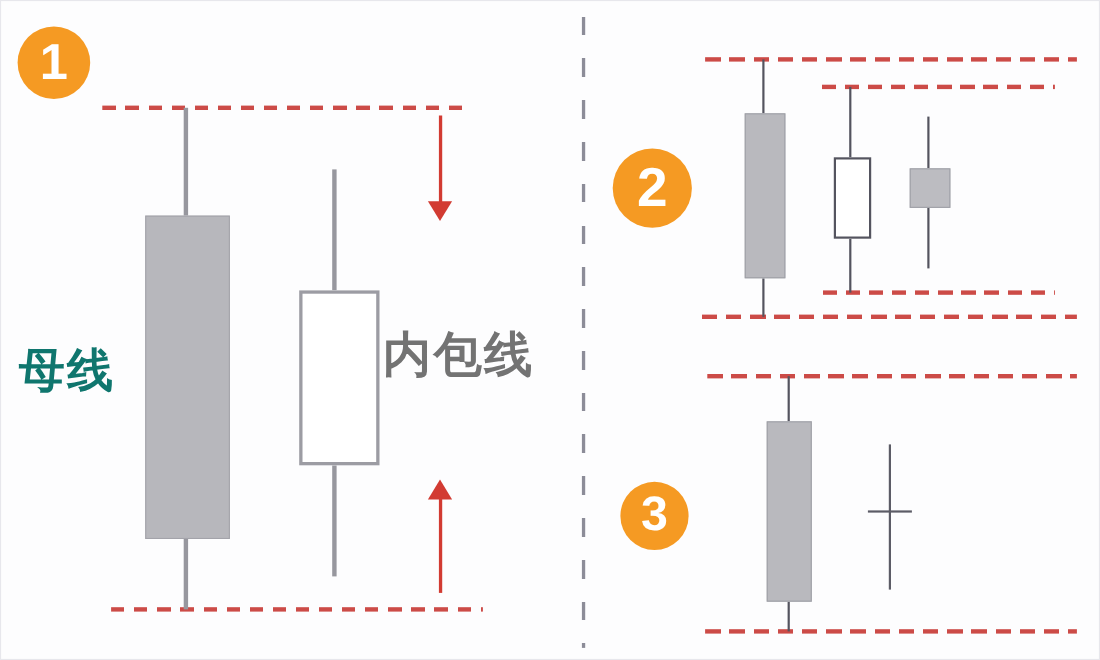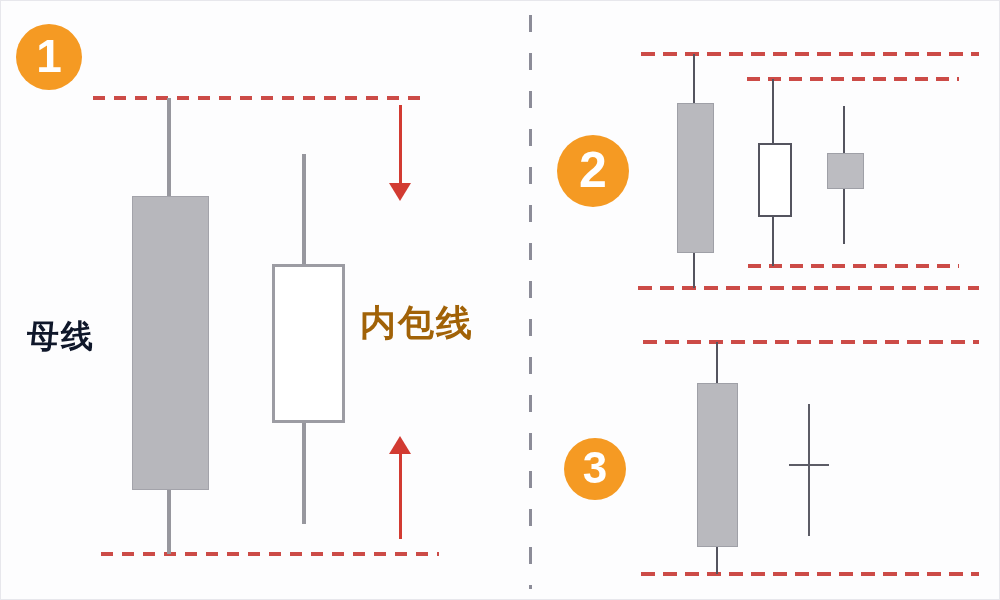--- a/index.html
+++ b/index.html
@@ -52,22 +52,22 @@
     <div class="abs" style="left: 301px; top: 153px; width: 4px; height: 110px; background: rgb(151, 151, 158);"></div>
     <div class="abs" style="left: 301px; top: 422px; width: 4px; height: 101px; background: rgb(151, 151, 158);"></div>
     <div class="abs" style="left: 271px; top: 263px; width: 73px; height: 159px; background: rgb(255, 255, 255); border: 3px solid rgb(156, 156, 163); box-sizing: border-box;"></div>
     <div class="abs" style="left: 397.5px; top: 104px; width: 3px; height: 80px; background: rgb(210, 59, 50);"></div>
     <div class="abs" style="left: 388px; top: 182px; width: 0px; height: 0px; border-left: 11px solid transparent; border-right: 11px solid transparent; border-top: 18px solid rgb(210, 59, 50);"></div>
     <div class="abs" style="left: 388px; top: 435px; width: 0px; height: 0px; border-left: 11px solid transparent; border-right: 11px solid transparent; border-bottom: 18px solid rgb(210, 59, 50);"></div>
     <div class="abs" style="left: 397.5px; top: 451px; width: 3px; height: 87px; background: rgb(210, 59, 50);"></div>
     <div class="badge" style="left: 15px; top: 23px; width: 66px; height: 66px; background: rgb(245, 154, 35);">
       <span style="font-size: 46px;">1</span>
     </div>
-    <div class="diagram-label" style="left: 60px; top: 336px; font-size: 32px; color: #0f172a;">母线</div>
-    <div class="diagram-label" style="left: 416px; top: 322px; font-size: 36px; color: #a16207;">内包线</div>
+    <div class="diagram-label" style="left: 60px; top: 336px; font-size: 42px; color: #0f766e;">母线</div>
+    <div class="diagram-label" style="left: 416px; top: 322px; font-size: 44px; color: #737373;">内包线</div>
     <div class="abs" style="left: 640px; top: 51px; width: 338px; height: 4px; background: repeating-linear-gradient(90deg, rgb(204, 75, 71) 0px, rgb(204, 75, 71) 14px, transparent 14px, transparent 22px);"></div>
     <div class="abs" style="left: 746px; top: 76.25px; width: 212px; height: 3.5px; background: repeating-linear-gradient(90deg, rgb(204, 75, 71) 0px, rgb(204, 75, 71) 13px, transparent 13px, transparent 21px);"></div>
     <div class="abs" style="left: 747px; top: 263.25px; width: 211px; height: 3.5px; background: repeating-linear-gradient(90deg, rgb(204, 75, 71) 0px, rgb(204, 75, 71) 13px, transparent 13px, transparent 21px);"></div>
     <div class="abs" style="left: 637px; top: 285px; width: 341px; height: 4px; background: repeating-linear-gradient(90deg, rgb(204, 75, 71) 0px, rgb(204, 75, 71) 14px, transparent 14px, transparent 22px);"></div>
     <div class="abs" style="left: 691.75px; top: 53px; width: 2.5px; height: 49px; background: rgb(84, 84, 95);"></div>
     <div class="abs" style="left: 691.75px; top: 252px; width: 2.5px; height: 35px; background: rgb(84, 84, 95);"></div>
     <div class="abs" style="left: 676px; top: 102px; width: 37px; height: 150px; background: rgb(185, 185, 190); border: 1px solid rgb(159, 160, 167); box-sizing: border-box;"></div>
     <div class="abs" style="left: 770.75px; top: 78px; width: 2.5px; height: 64px; background: rgb(84, 84, 95);"></div>
     <div class="abs" style="left: 770.75px; top: 216px; width: 2.5px; height: 49px; background: rgb(84, 84, 95);"></div>
     <div class="abs" style="left: 757px; top: 142px; width: 34px; height: 74px; background: rgb(255, 255, 255); border: 2px solid rgb(84, 84, 95); box-sizing: border-box;"></div>

